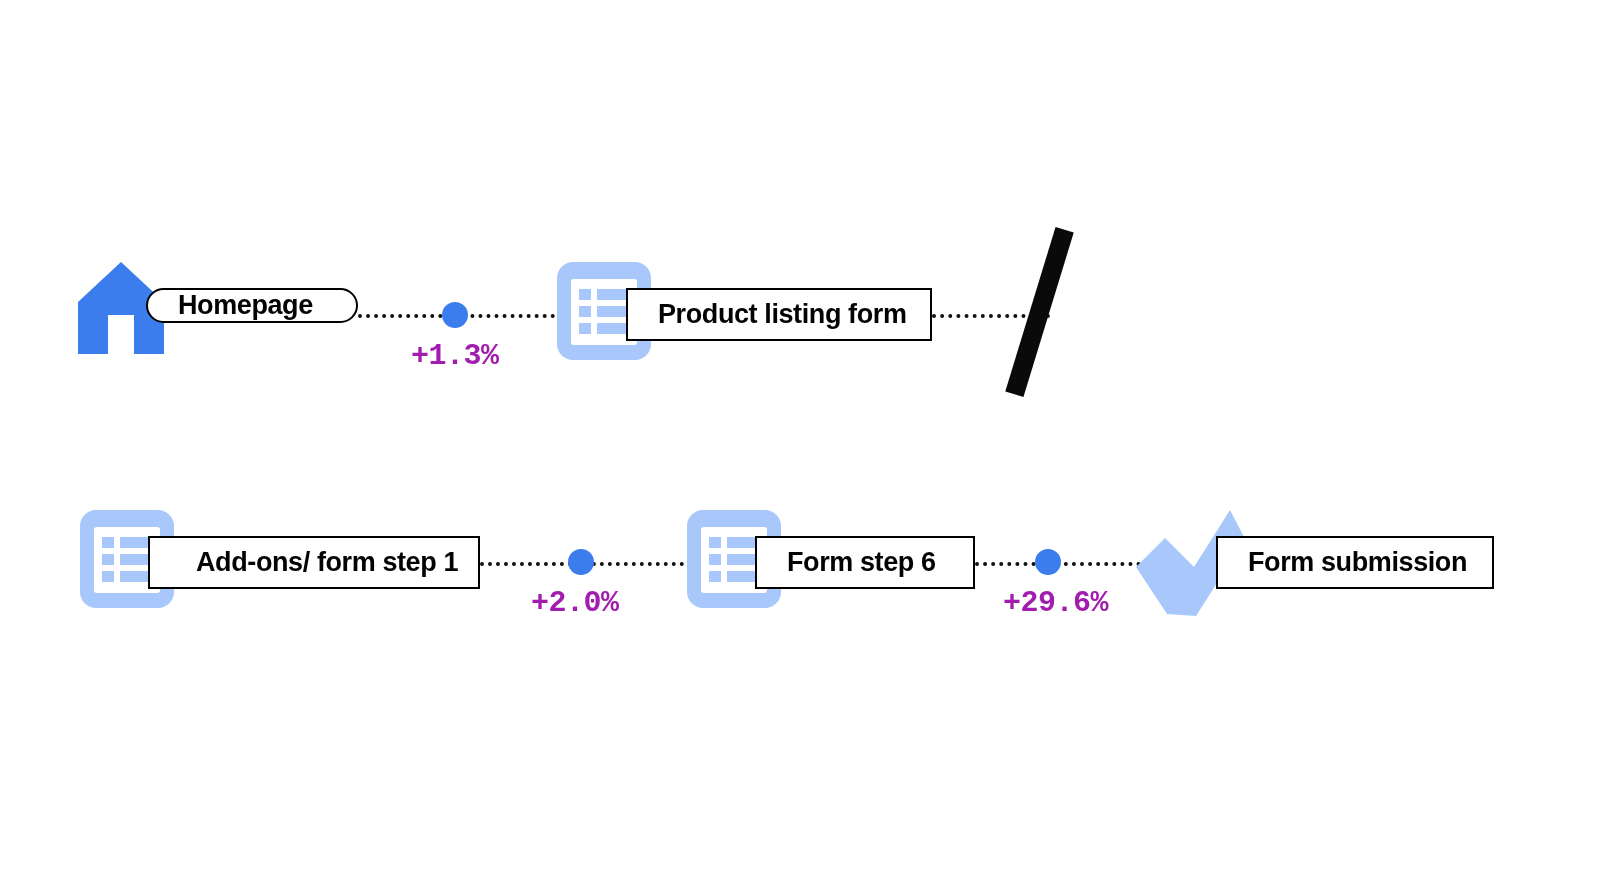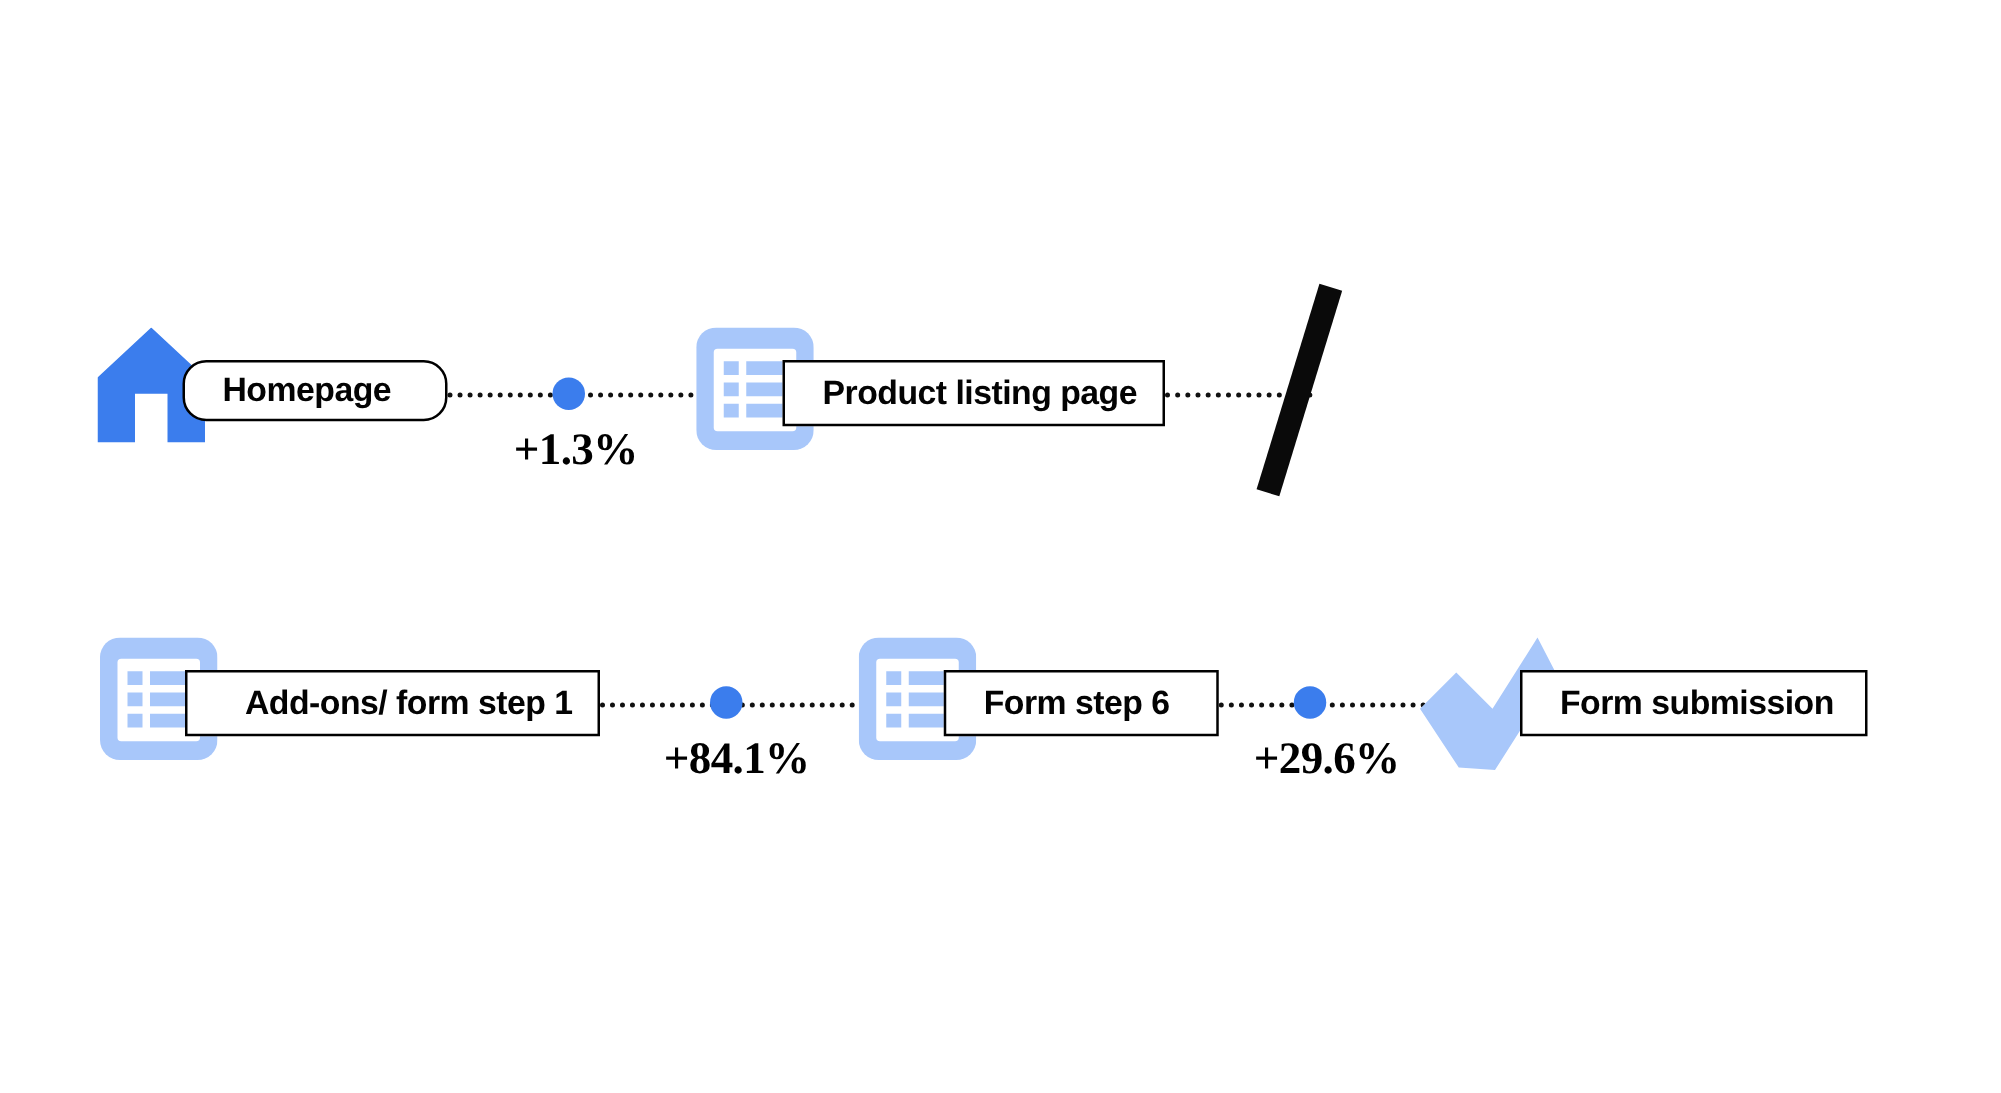--- a/index.html
+++ b/index.html
@@ -61,25 +61,25 @@
     position: absolute;
     z-index: 5;
   }
   .metric-dot {
     position: absolute;
     border-radius: 50%;
     background: #3B7DED;
   }
   .metric-pct {
     position: absolute;
-    font-family: Liberation Serif, serif;
+    font-family: Liberation Mono, monospace;
     font-weight: bold;
-    font-size: 36px;
+    font-size: 30px;
     letter-spacing: -0.5px;
-    color: #000000;
+    color: #a21caf;
     white-space: nowrap;
     line-height: 1;
   }
 
   
   .break-slash {
     position: absolute;
     background: #0A0A0A;
     z-index: 6;
   }
@@ -94,21 +94,21 @@
   <div class="dotline" style="left:563px; top:314px; width:90px;"></div>
 
   <div class="dotline" style="left:932px; top:314px; width:118px;"></div>
 
   <div class="icon-wrap" style="left:78px; top:262px;">
     <svg width="86" height="92" viewBox="0 0 86 92" aria-hidden="true">
       <path d="M43 0 L86 40 L86 92 L56 92 L56 53 L30 53 L30 92 L0 92 L0 40 Z" fill="#3B7DED"></path>
     </svg>
   </div>
 
-  <div class="node-box" style="left:146px; top:288px; width:212px; height:49px;border-radius:19px;">
+  <div class="node-box" style="left:146px; top:288px; width:212px; height:35px;border-radius:19px;">
     <span class="node-label">Homepage</span>
   </div>
 
   <div class="metric" style="left:0px; top:0px;">
     <span class="metric-dot" style="left:442px; top:302px; width:26px; height:26px;"></span>
     <span class="metric-pct" style="left:411px; top:341px;">+1.3%</span>
   </div>
 
   <div class="icon-wrap" style="left:557px; top:262px;">
     <svg width="94" height="98" viewBox="0 0 94 98" aria-hidden="true">
@@ -117,21 +117,21 @@
       <rect x="22" y="27" width="12" height="11" fill="#A8C7FA"></rect>
       <rect x="40" y="27" width="32" height="11" fill="#A8C7FA"></rect>
       <rect x="22" y="44" width="12" height="11" fill="#A8C7FA"></rect>
       <rect x="40" y="44" width="32" height="11" fill="#A8C7FA"></rect>
       <rect x="22" y="61" width="12" height="11" fill="#A8C7FA"></rect>
       <rect x="40" y="61" width="32" height="11" fill="#A8C7FA"></rect>
     </svg>
   </div>
 
   <div class="node-box" style="left:626px; top:288px; width:306px; height:53px;">
-    <span class="node-label">Product listing page</span>
+    <span class="node-label">Product listing form</span>
   </div>
 
   <div class="break-slash" style="left:1030px; top:226px; width:19px; height:172px; transform: rotate(17deg); transform-origin: center;"></div>
 
   <div class="dotline" style="left:480px; top:562px; width:212px;"></div>
 
   <div class="dotline" style="left:692px; top:562px; width:90px;"></div>
 
   <div class="dotline" style="left:975px; top:562px; width:190px;"></div>
 
@@ -147,21 +147,21 @@
       <rect x="40" y="61" width="32" height="11" fill="#A8C7FA"></rect>
     </svg>
   </div>
 
   <div class="node-box" style="left:148px; top:536px; width:332px; height:53px;padding-left:16px;">
     <span class="node-label">Add-ons/ form step 1</span>
   </div>
 
   <div class="metric" style="left:0px; top:0px;">
     <span class="metric-dot" style="left:568px; top:549px; width:26px; height:26px;"></span>
-    <span class="metric-pct" style="left:531px; top:588px;">+84.1%</span>
+    <span class="metric-pct" style="left:531px; top:588px;">+2.0%</span>
   </div>
 
   <div class="icon-wrap" style="left:687px; top:510px;">
     <svg width="94" height="98" viewBox="0 0 94 98" aria-hidden="true">
       <rect x="0" y="0" width="94" height="98" rx="16" fill="#A8C7FA"></rect>
       <rect x="14" y="17" width="66" height="66" rx="3" fill="#FFFFFF"></rect>
       <rect x="22" y="27" width="12" height="11" fill="#A8C7FA"></rect>
       <rect x="40" y="27" width="32" height="11" fill="#A8C7FA"></rect>
       <rect x="22" y="44" width="12" height="11" fill="#A8C7FA"></rect>
       <rect x="40" y="44" width="32" height="11" fill="#A8C7FA"></rect>

